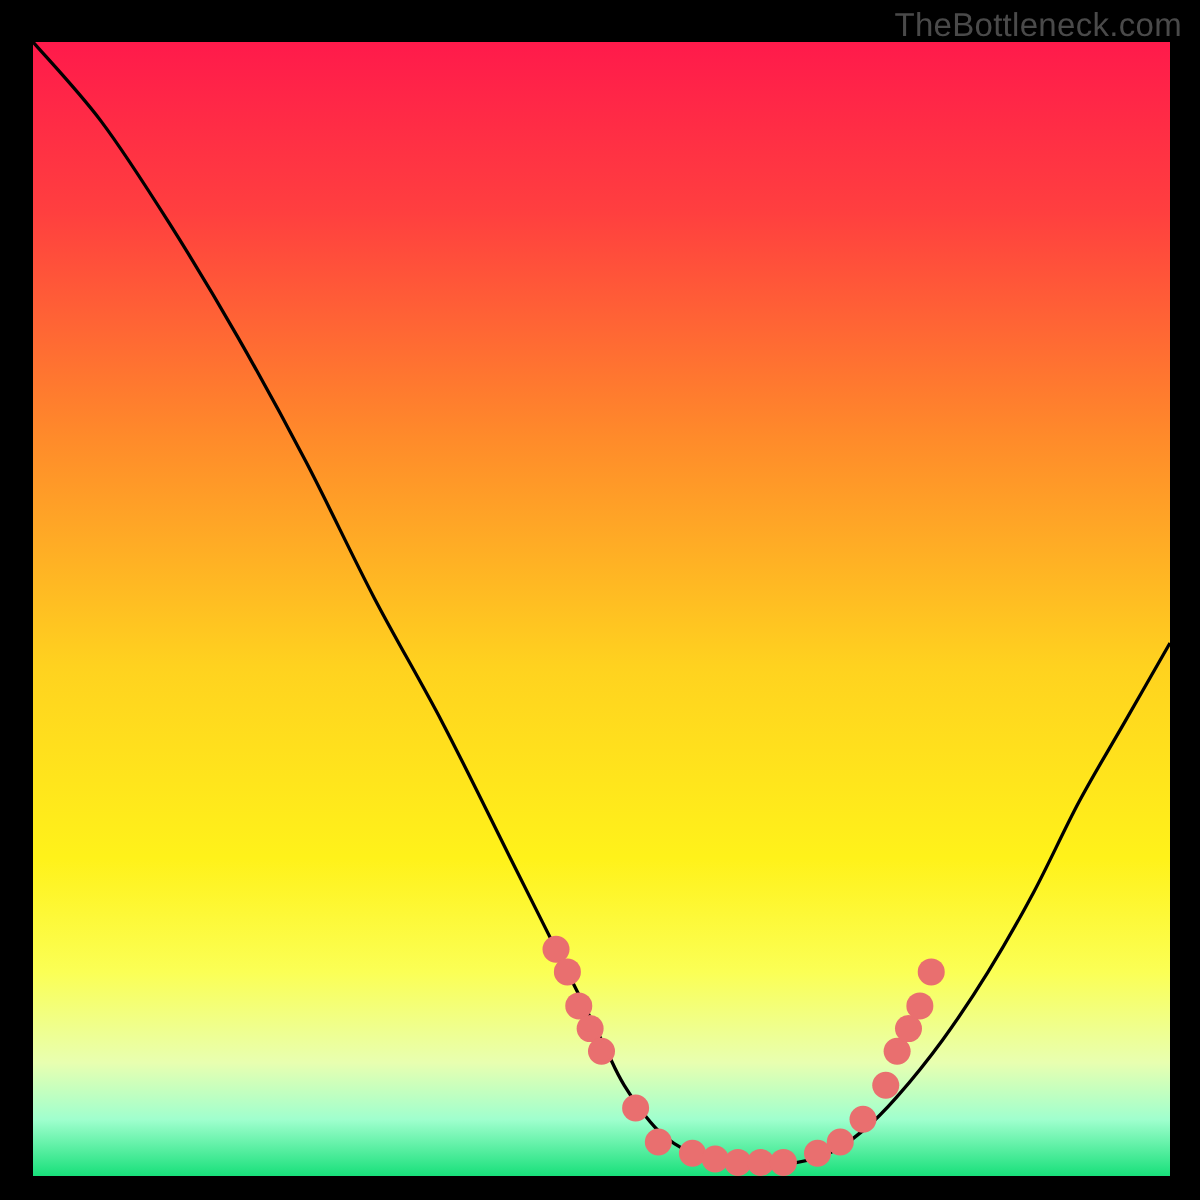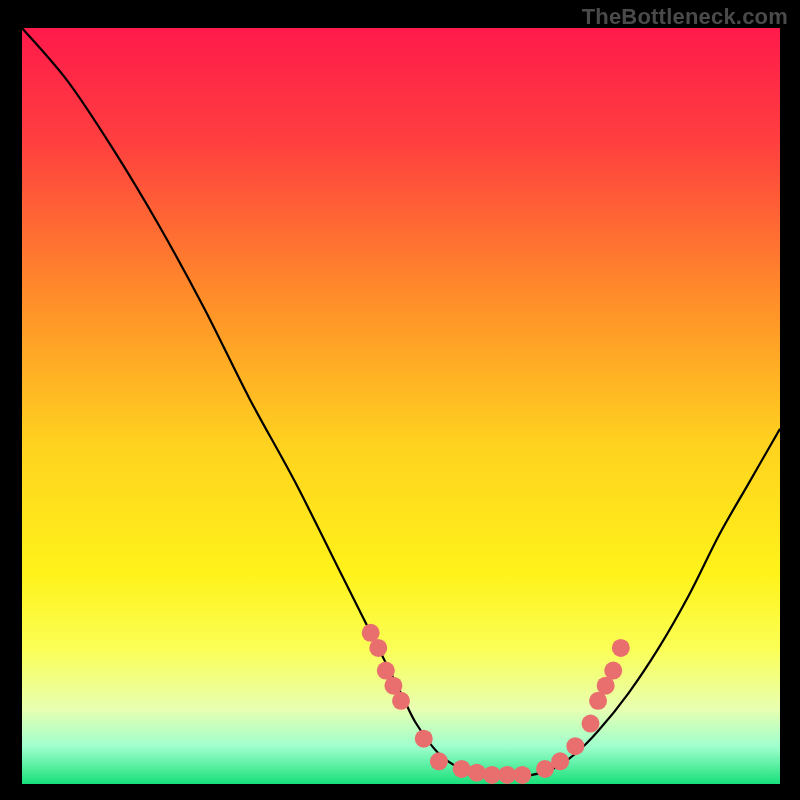--- a/index.html
+++ b/index.html
@@ -16,21 +16,21 @@
     width: 800px;
     height: 800px;
     background: #000;
   }
   .watermark {
     position: absolute;
     top: 4px;
     right: 12px;
     color: #4a4a4a;
     font-size: 22px;
-    font-weight: 700;
+    font-weight: 400;
     letter-spacing: 0.2px;
     user-select: none;
     z-index: 10;
   }
   .plot-wrap {
     position: absolute;
     left: 22px;
     top: 28px;
     width: 758px;
     height: 756px;

